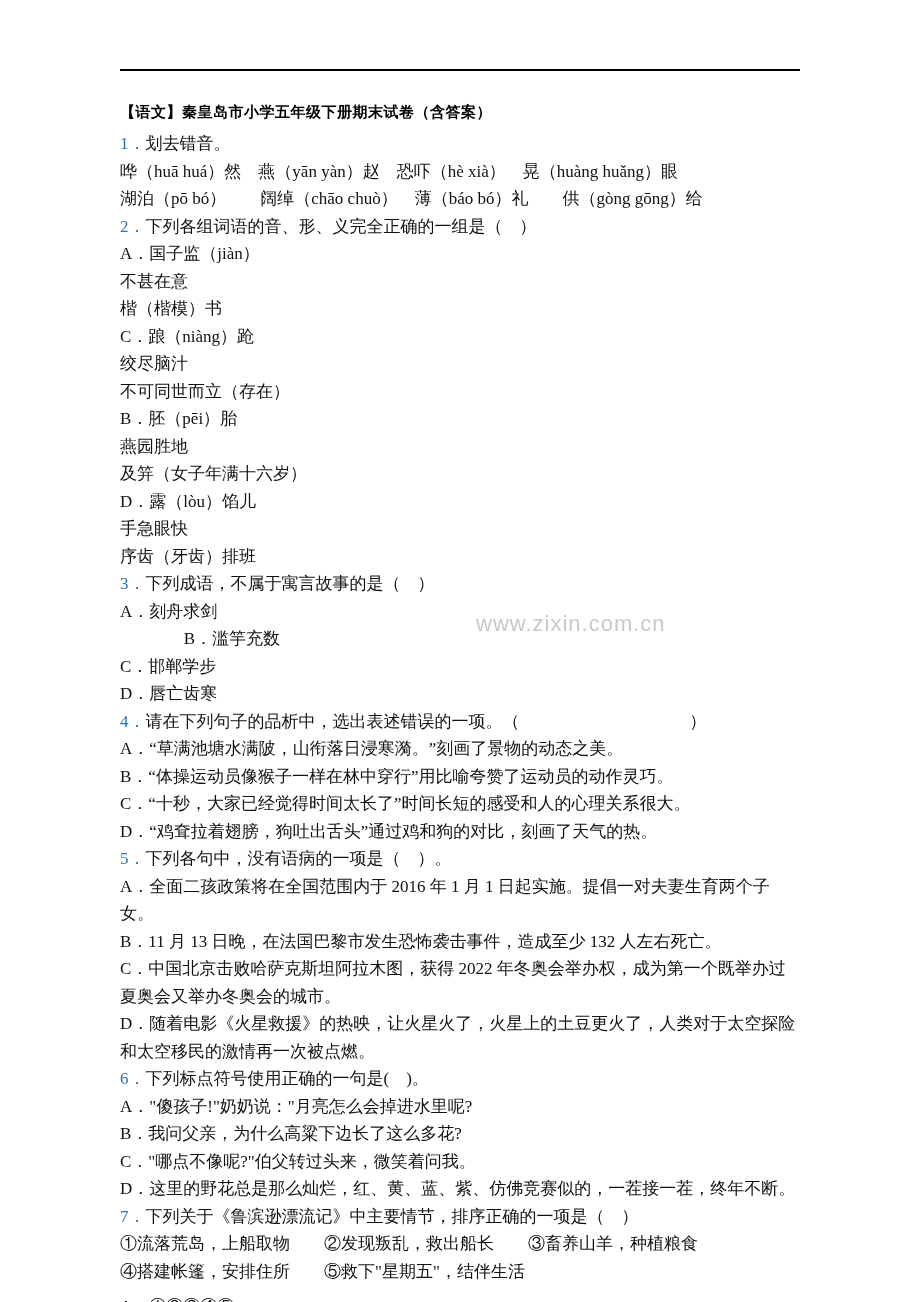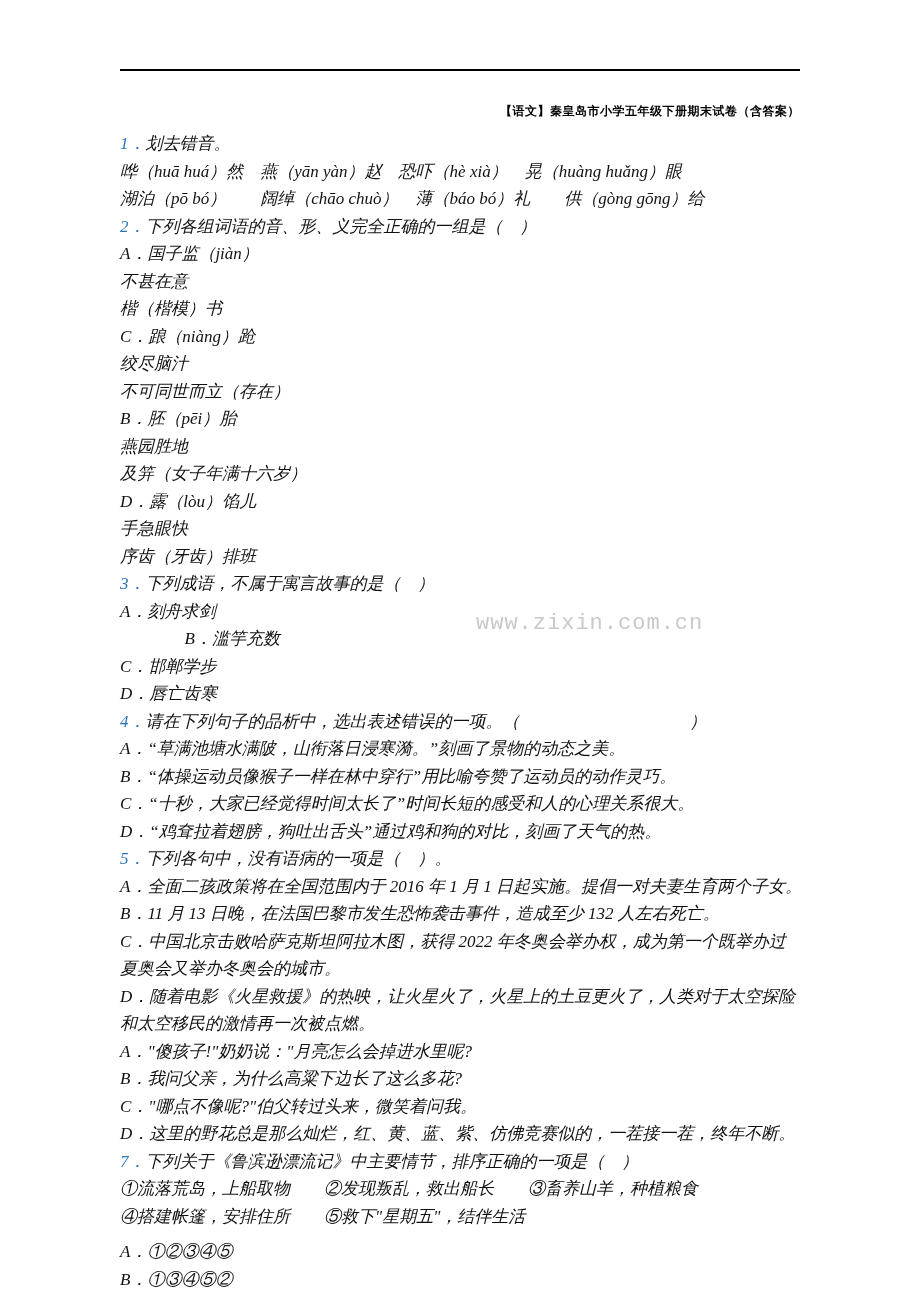--- a/index.html
+++ b/index.html
@@ -19,47 +19,47 @@
     top: 69px;
     width: 680px;
     height: 2px;
     background: #000000;
   }
   .title {
     position: absolute;
     top: 103px;
     left: 120px;
     width: 680px;
-    text-align: right;
-    font-size: 12px;
+    text-align: left;
+    font-size: 15px;
     font-weight: bold;
     color: #000000;
     z-index: 1;
     letter-spacing: 0.5px;
   }
   .watermark {
     position: absolute;
     left: 476px;
     top: 611px;
     font-size: 22px;
     color: #c9c9c9;
     letter-spacing: 1px;
     z-index: 0;
-    font-family: Liberation Mono, monospace;
+    font-family: Liberation Sans, sans-serif;
   }
   .content {
     position: absolute;
     top: 130px;
     left: 120px;
     width: 682px;
     font-size: 17px;
     line-height: 27.5px;
     z-index: 1;
   }
-  .line { min-height: 27.5px; font-style: italic; }
+  .line { min-height: 27.5px; }
   .qnum { color: #2e74b5; }
   .cols { display: flex; flex-direction: column; }
   .cols span { flex: 1 1 auto; }
   .cols-3 span:nth-child(1) { flex: none; width: 180px; }
   .cols-3 span:nth-child(2) { flex: none; width: 128px; }
   .cols-4 span:nth-child(1) { flex: none; width: 180px; }
   .cols-4 span:nth-child(2) { flex: none; width: 160px; text-align: right; }
   .cols-4 span:nth-child(3) { flex: none; width: 165px; }
   .cols-2 span:nth-child(1) { flex: none; width: 340px; margin-top: 8px; }
 </style>
@@ -105,20 +105,21 @@
       <div class="line"><span class="qnum">4．</span><span>请在下列句子的品析中，选出表述错误的一项。（　　　　　　　　　　）</span></div>
       <div class="line"><span>A．“草满池塘水满陂，山衔落日浸寒漪。”刻画了景物的动态之美。</span></div>
       <div class="line"><span>B．“体操运动员像猴子一样在林中穿行”用比喻夸赞了运动员的动作灵巧。</span></div>
       <div class="line"><span>C．“十秒，大家已经觉得时间太长了”时间长短的感受和人的心理关系很大。</span></div>
       <div class="line"><span>D．“鸡耷拉着翅膀，狗吐出舌头”通过鸡和狗的对比，刻画了天气的热。</span></div>
       <div class="line"><span class="qnum">5．</span><span>下列各句中，没有语病的一项是（　）。</span></div>
       <div class="line"><span>A．全面二孩政策将在全国范围内于 2016 年 1 月 1 日起实施。提倡一对夫妻生育两个子女。</span></div>
       <div class="line"><span>B．11 月 13 日晚，在法国巴黎市发生恐怖袭击事件，造成至少 132 人左右死亡。</span></div>
       <div class="line"><span>C．中国北京击败哈萨克斯坦阿拉木图，获得 2022 年冬奥会举办权，成为第一个既举办过夏奥会又举办冬奥会的城市。</span></div>
       <div class="line"><span>D．随着电影《火星救援》的热映，让火星火了，火星上的土豆更火了，人类对于太空探险和太空移民的激情再一次被点燃。</span></div>
+      <div class="line"><span class="qnum">6．</span><span>下列标点符号使用正确的一句是(　)。</span></div>
       <div class="line"><span>A．"傻孩子!"奶奶说："月亮怎么会掉进水里呢?</span></div>
       <div class="line"><span>B．我问父亲，为什么高粱下边长了这么多花?</span></div>
       <div class="line"><span>C．"哪点不像呢?"伯父转过头来，微笑着问我。</span></div>
       <div class="line"><span>D．这里的野花总是那么灿烂，红、黄、蓝、紫、仿佛竞赛似的，一茬接一茬，终年不断。</span></div>
       <div class="line"><span class="qnum">7．</span><span>下列关于《鲁滨逊漂流记》中主要情节，排序正确的一项是（　）</span></div>
       <div class="line"><span>①流落荒岛，上船取物　　②发现叛乱，救出船长　　③畜养山羊，种植粮食</span></div>
       <div class="line"><span>④搭建帐篷，安排住所　　⑤救下"星期五"，结伴生活</span></div>
       <div class="line cols cols-2">
         <span>A．①②③④⑤</span>
         <span>B．①③④⑤②</span>

